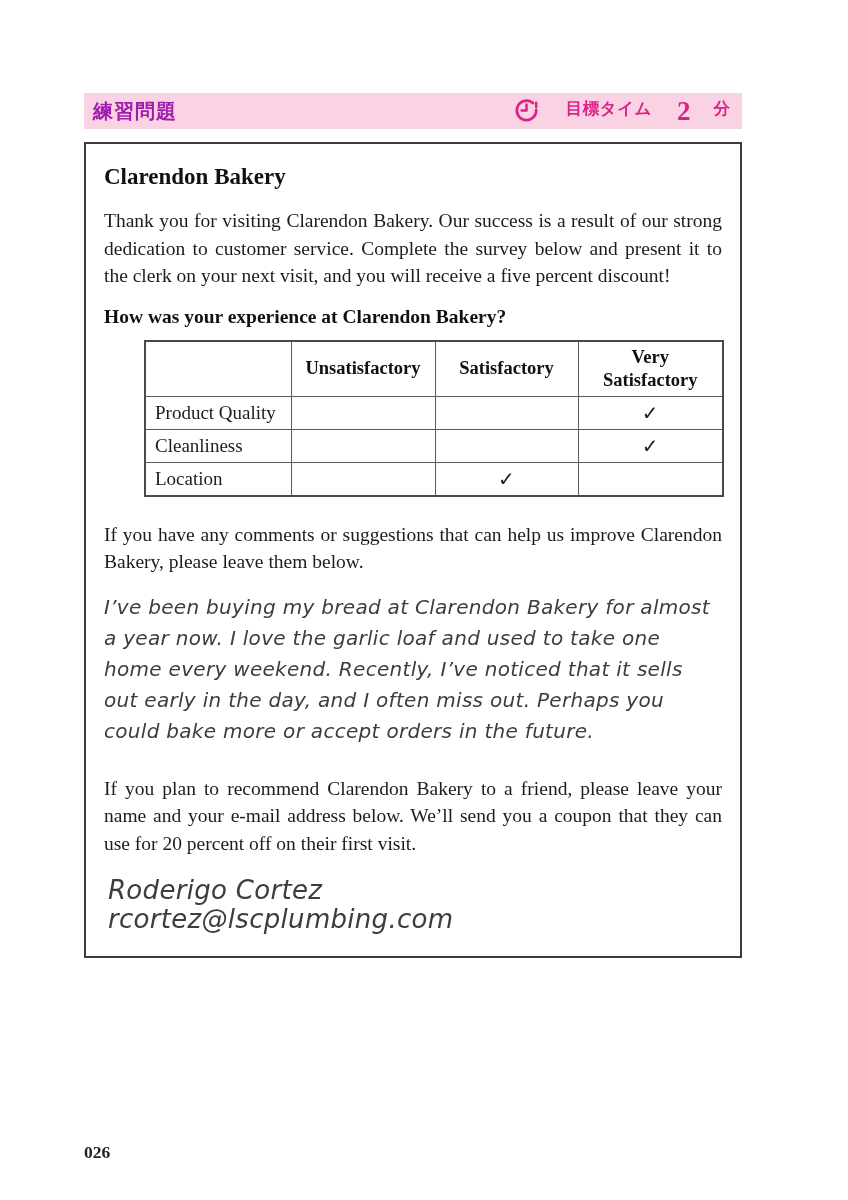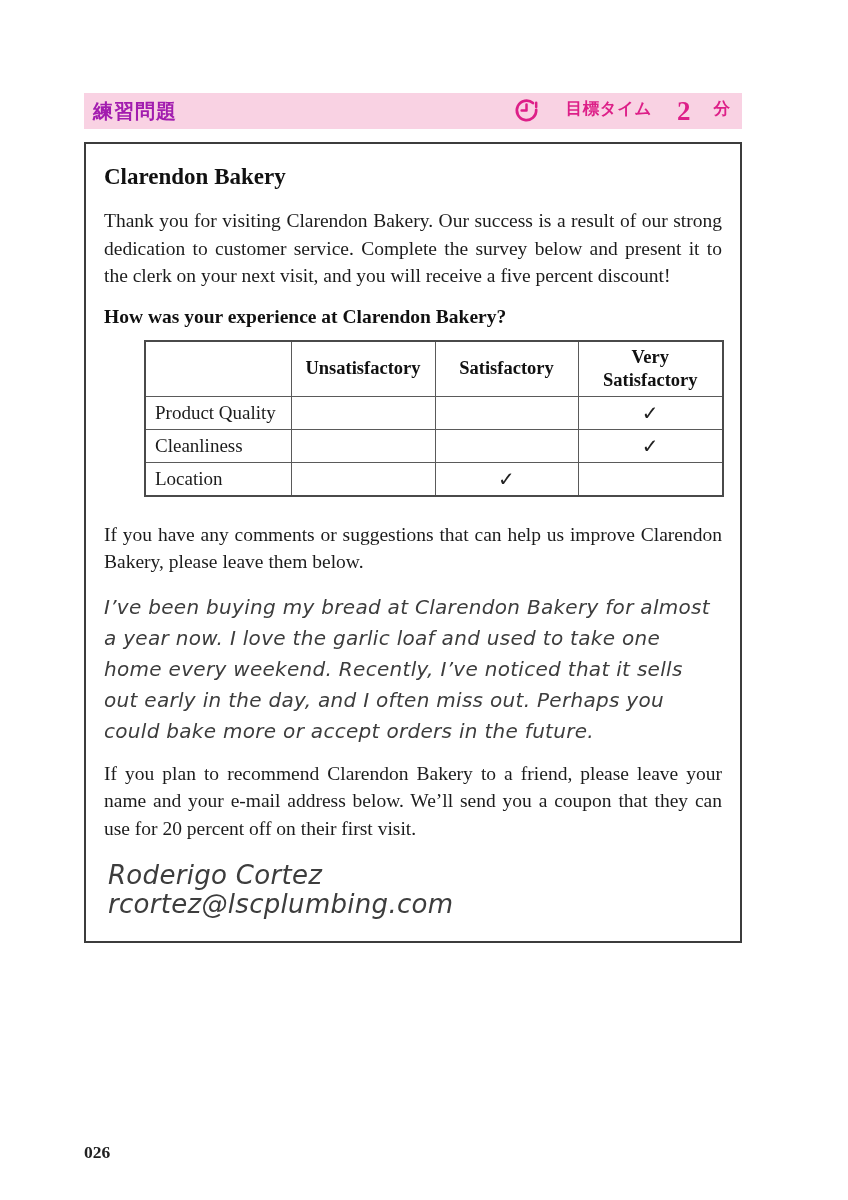--- a/index.html
+++ b/index.html
@@ -162,21 +162,21 @@
             <td class="check-cell">✓</td>
             <td class="check-cell"></td>
           </tr>
         </tbody>
       </table>
 
       <p class="para" style="margin-top:24px">If you have any comments or suggestions that can help us improve Clarendon Bakery, please leave them below.</p>
 
       <div class="handwriting customer-comment">I’ve been buying my bread at Clarendon Bakery for almost a year now. I love the garlic loaf and used to take one home every weekend. Recently, I’ve noticed that it sells out early in the day, and I often miss out. Perhaps you could bake more or accept orders in the future.</div>
 
-      <p class="para" style="margin-top:13px">If you plan to recommend Clarendon Bakery to a friend, please leave your name and your e-mail address below. We’ll send you a coupon that they can use for 20 percent off on their first visit.</p>
+      <p class="para" style="margin-top:28px">If you plan to recommend Clarendon Bakery to a friend, please leave your name and your e-mail address below. We’ll send you a coupon that they can use for 20 percent off on their first visit.</p>
 
       <div class="signature-block">
         <div class="handwriting">Roderigo Cortez</div>
         <div class="handwriting">rcortez@lscplumbing.com</div>
       </div>
     </div>
 
   </div>
 
   <div class="page-number">026</div>

